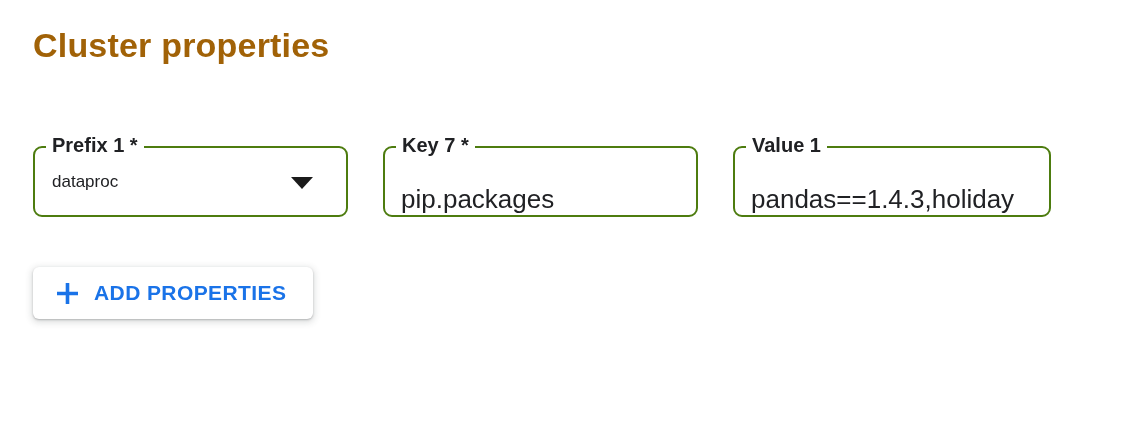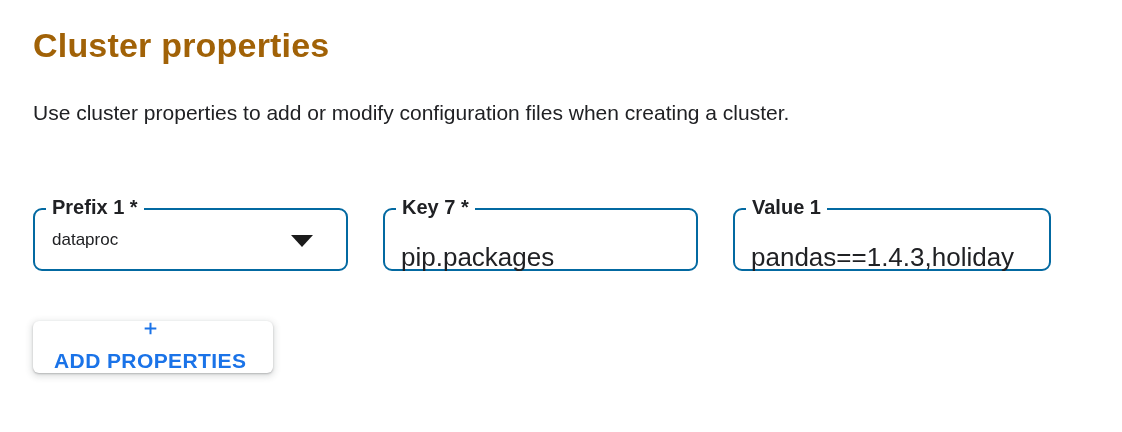--- a/index.html
+++ b/index.html
@@ -33,22 +33,22 @@
     line-height: 30px;
   }
   .fields-row {
     margin-top: 80px;
     display: flex;
     gap: 35px;
   }
   .field {
     position: relative;
     width: 315px;
-    height: 63px;
-    border: 2px solid #0369a1;
+    height: 71px;
+    border: 2px solid #4d7c0f;
     border-radius: 9px;
     background: #ffffff;
     display: flex;
     align-items: center;
   }
   .field.value-field { width: 318px; }
   .field-label {
     position: absolute;
     top: -15px;
     left: 11px;
@@ -106,32 +106,30 @@
     border: none;
     border-radius: 6px;
     box-shadow: 0 1px 2px rgba(60,64,67,0.30), 0 2px 6px 2px rgba(60,64,67,0.15);
     color: #1a73e8;
     font-family: "Liberation Sans", sans-serif;
     font-size: 21px;
     font-weight: 600;
     letter-spacing: 0.4px;
     cursor: pointer;
     white-space: nowrap;
-    flex-direction: column;
   }
   .plus-icon-svg { display: block; }
 </style>
 </head>
 <body>
 
 <main class="section">
 
   <h1 class="page-title">Cluster properties</h1>
 
-  <p class="section-description">Use cluster properties to add or modify configuration files when creating a cluster.</p>
 
   <div class="fields-row">
 
     <div class="field">
       <span class="field-label">Prefix 1 *</span>
       <div class="select-box">
         <span class="select-value">dataproc</span>
         <span class="dropdown-arrow"></span>
       </div>
     </div>

